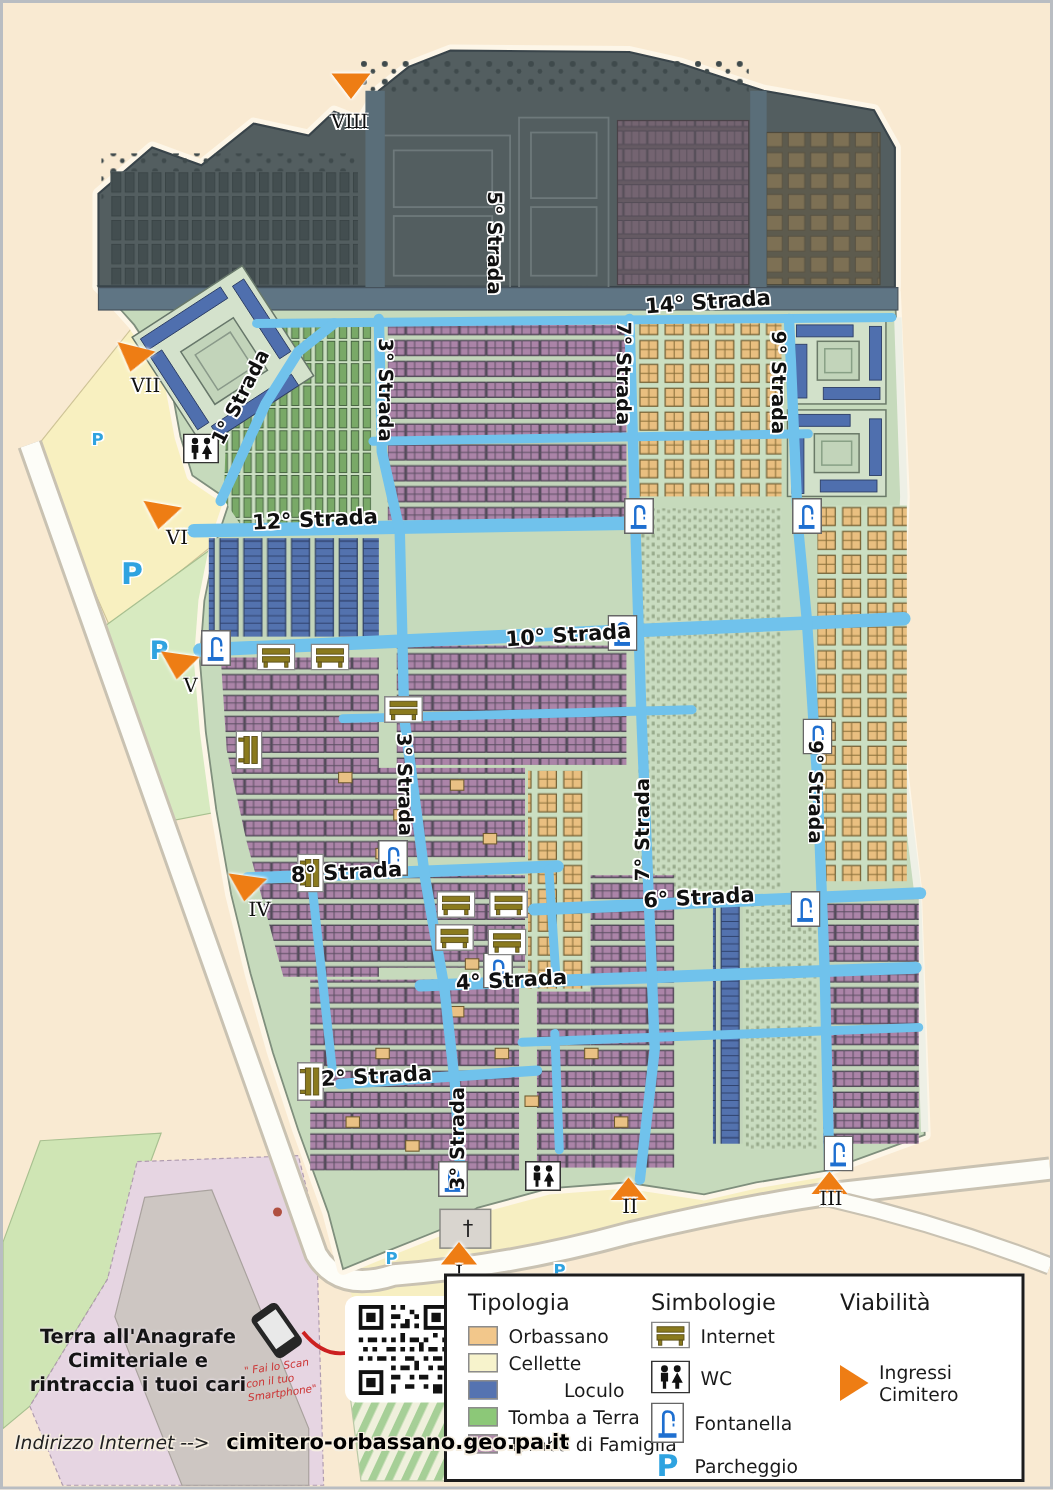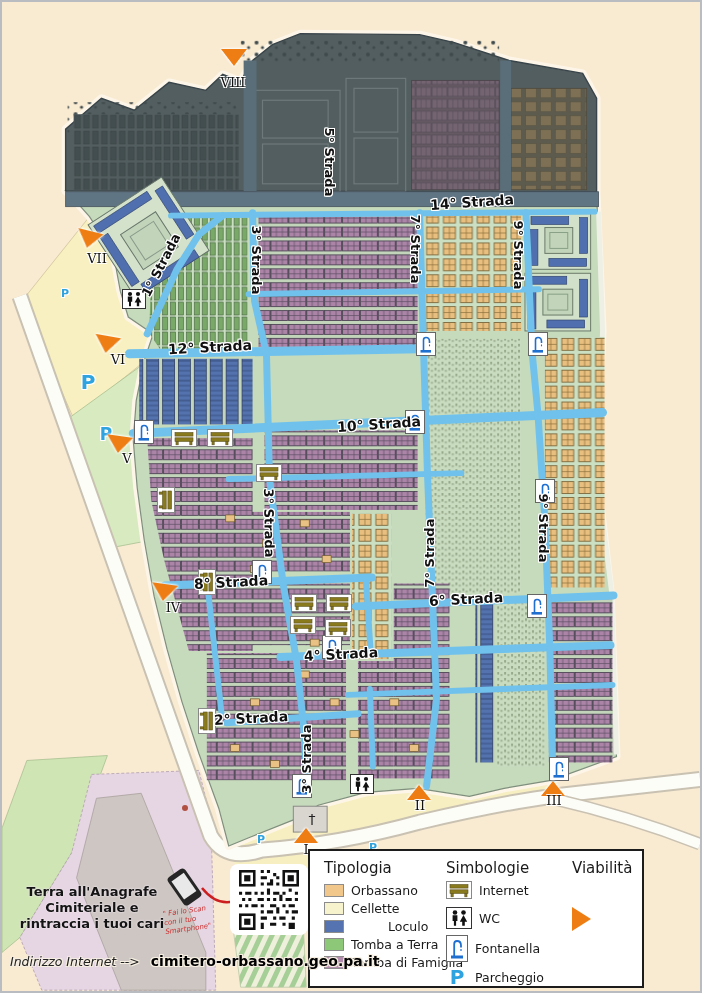--- a/index.html
+++ b/index.html
@@ -32,21 +32,21 @@
          text-shadow:-1px -1px 0 #fff,1px -1px 0 #fff,-1px 1px 0 #fff,1px 1px 0 #fff;}
 
   
   .micon{position:absolute;z-index:2;line-height:0;}
   .pletter{position:absolute;z-index:2;font-weight:bold;color:#2fa3e0;
            transform:translate(-50%,-50%);
            text-shadow:-1px -1px 0 #fff,1px -1px 0 #fff,-1px 1px 0 #fff,1px 1px 0 #fff;}
   .cross{position:absolute;z-index:2;color:#222;font-size:14px;transform:translate(-50%,-50%);}
 
   
-  .legend{position:absolute;left:306px;top:847px;width:336px;height:139px;background:#fff;
+  .legend{position:absolute;left:294px;top:847px;width:387px;height:139px;background:#fff;
           border:2px solid #1c1c1c;z-index:5;box-sizing:border-box;}
   .leg-title{position:absolute;font-size:15px;color:#1a1a1a;}
   .leg-item{position:absolute;display:flex;align-items:center;gap:7px;font-size:12.5px;color:#1a1a1a;}
   .swatch{width:18px;height:11px;border:1px solid #8c8c8c;flex:0 0 auto;}
   .blue-line{width:42px;height:8px;border-radius:4px;background:#84cbf0;flex:0 0 auto;}
   .tri-right{width:0;height:0;border-top:12px solid transparent;border-bottom:12px solid transparent;
              border-left:19px solid #ee7d14;flex:0 0 auto;}
   .p-big{font-weight:bold;color:#2fa3e0;font-size:20px;width:22px;text-align:center;flex:0 0 auto;}
 
   
@@ -567,20 +567,21 @@
       <span>Fontanella</span>
     </div>
     <div class="leg-item" style="left:136px;top:114px;">
       <span class="p-big">P</span>
       <span>Parcheggio</span>
     </div>
 
     <div class="leg-title" style="left:262px;top:8px;">Viabilità</div>
     <div class="leg-item" style="left:262px;top:56px;">
       <span class="tri-right"></span>
+      <span>Ingressi Cimitero</span>
     </div>
   </div>
 
   <div class="anagrafe">
     <div>Terra all'Anagrafe</div>
     <div>Cimiteriale e</div>
     <div>rintraccia i tuoi cari</div>
   </div>
 
   <div class="phone">

